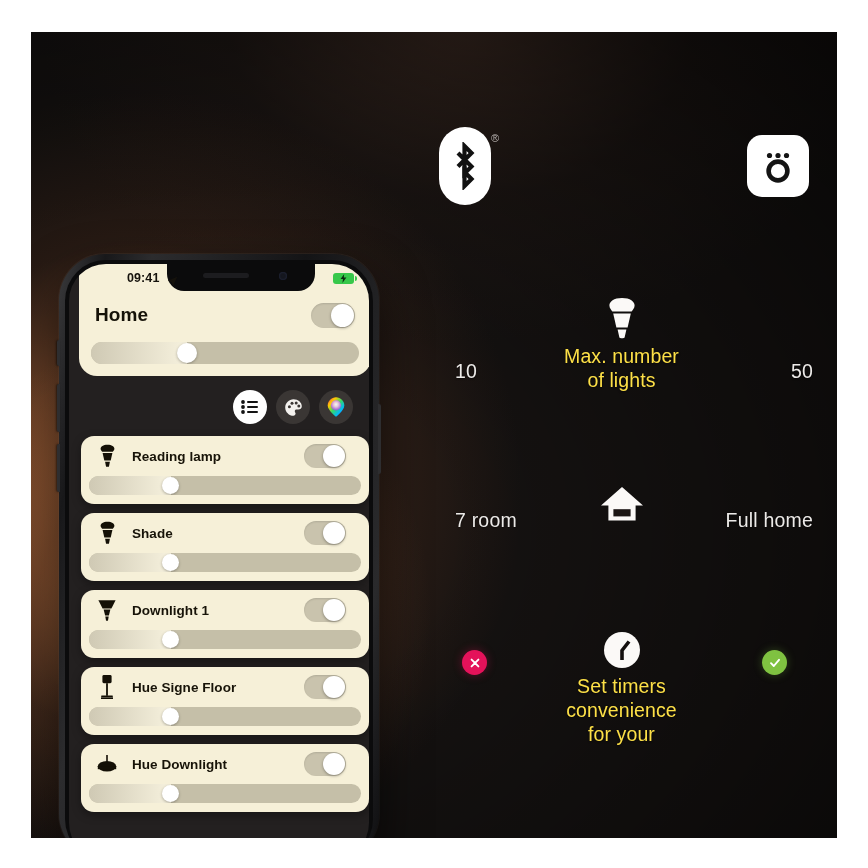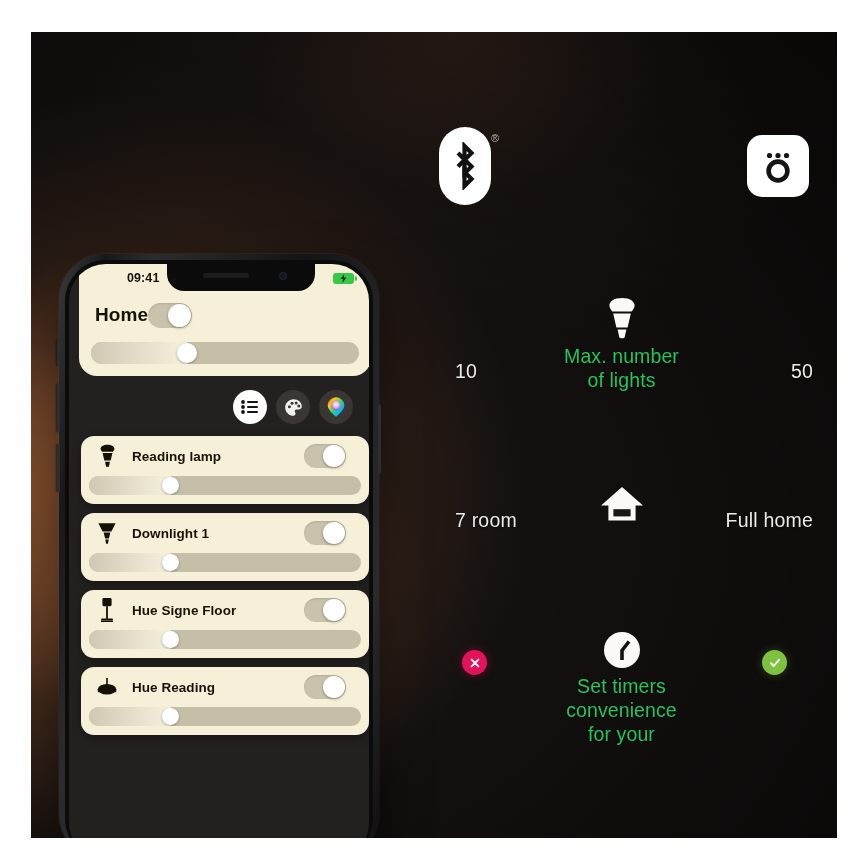--- a/index.html
+++ b/index.html
@@ -42,21 +42,21 @@
   .bt-reg{position:absolute;left:52px;top:6px;font-size:11px;color:#b9b4b0;line-height:1;}
   .cam-badge{
     position:absolute;right:28px;top:8px;width:62px;height:62px;border-radius:15px;background:#fff;
     display:flex;align-items:center;justify-content:center;
   }
 
   .row{position:absolute;left:0;width:431px;}
   .row .mid{position:absolute;left:50%;transform:translateX(-50%);width:260px;text-align:center;}
   .row .mid .ico{height:44px;display:flex;align-items:flex-end;justify-content:center;margin-bottom:4px;}
   .row .mid .cap{
-    color:#22c55e;font-size:19.5px;line-height:24px;letter-spacing:.1px;
+    color:#fde047;font-size:19.5px;line-height:24px;letter-spacing:.1px;
     text-shadow:0 1px 2px rgba(0,0,0,.5);
   }
   .row .side{
     position:absolute;top:0;color:#eceae8;font-size:19.5px;letter-spacing:.2px;
     text-shadow:0 1px 2px rgba(0,0,0,.5);white-space:nowrap;
   }
   .row .side.left{left:49px;}
   .row .side.right{right:24px;}
 
   #row-lights{top:264px;}
@@ -104,21 +104,21 @@
     background:#0b0b0c;border-radius:0 0 17px 17px;
   }
   #notch .speaker{position:absolute;left:36px;top:9px;width:46px;height:5px;border-radius:3px;background:#1c1c1f;}
   #notch .cam{position:absolute;right:28px;top:8px;width:8px;height:8px;border-radius:50%;background:#15171f;box-shadow:inset 0 0 2px #2b3550;}
   #clock{position:absolute;left:16px;top:7px;font-size:12.5px;font-weight:bold;color:#15120c;letter-spacing:.1px;}
   #loc-arrow{position:absolute;left:56px;top:9px;}
   #battery{position:absolute;right:14px;top:9px;display:flex;align-items:center;}
   #batt-body{width:21px;height:11px;border-radius:3px;background:#37c84a;display:flex;align-items:center;justify-content:center;}
   #batt-cap{width:2px;height:5px;background:#37c84a;border-radius:0 2px 2px 0;margin-left:1px;}
 
-  #home-row{display:flex;align-items:center;padding:4px 16px 0 16px;height:34px;}
+  #home-row{display:flex;align-items:center;justify-content:space-between;padding:4px 16px 0 16px;height:34px;}
   #home-title{font-size:19px;font-weight:bold;color:#151208;letter-spacing:.1px;}
   .toggle{
     width:44px;height:25px;border-radius:14px;background:#c9c3ad;position:relative;flex:none;
     box-shadow:inset 0 1px 2px rgba(0,0,0,.12);
   }
   .toggle .knob{
     position:absolute;right:1px;top:1px;width:23px;height:23px;border-radius:50%;background:#fff;
     box-shadow:0 1px 3px rgba(0,0,0,.35);
   }
   .bslider{
@@ -339,20 +339,39 @@
                 <div class="toggle">
                     <div class="knob"></div>
                   </div>
               </div>
               <div class="bslider">
                 <div class="fill" style="width:30%"></div>
                 <div class="knob" style="left:calc(30% - 8.5px)"></div>
               </div>
             </div>
 
+            <div class="lcard">
+              <div class="lrow">
+                <div class="licon">
+                  <svg width="17" height="24" viewBox="0 0 17 24" aria-hidden="true">
+                    <path d="M8.5 .8 C12.8 .8 15.4 2.6 15.4 4.7 C15.4 6.2 14.2 7 13.8 7.8 L3.2 7.8 C2.8 7 1.6 6.2 1.6 4.7 C1.6 2.6 4.2 .8 8.5 .8 Z" fill="#141006"></path>
+                    <path d="M3.6 9 L13.4 9 L11.7 16.6 L5.3 16.6 Z" fill="#141006"></path>
+                    <path d="M6.1 17.8 L10.9 17.8 L10 22.4 C10 23 7 23 7 22.4 Z" fill="#141006"></path>
+                  </svg>
+                </div>
+                <div class="lname">Shade</div>
+                <div class="toggle">
+                    <div class="knob"></div>
+                  </div>
+              </div>
+              <div class="bslider">
+                <div class="fill" style="width:30%"></div>
+                <div class="knob" style="left:calc(30% - 8.5px)"></div>
+              </div>
+            </div>
 
             <div class="lcard">
               <div class="lrow">
                 <div class="licon">
                   <svg width="20" height="24" viewBox="0 0 20 24" aria-hidden="true">
                     <path d="M1.4 2.2 L18.6 2.2 L14.4 10.4 L5.6 10.4 Z" fill="#141006"></path>
                     <path d="M6.6 11.6 L13.4 11.6 L11.9 17.4 L8.1 17.4 Z" fill="#141006"></path>
                     <path d="M8.3 18.6 L11.7 18.6 L11 22.4 C11 23 9 23 9 22.4 Z" fill="#141006"></path>
                   </svg>
                 </div>
@@ -390,21 +409,21 @@
 
             <div class="lcard">
               <div class="lrow">
                 <div class="licon">
                   <svg width="22" height="20" viewBox="0 0 22 20" aria-hidden="true">
                     <rect x="10.2" y="1" width="1.6" height="6.6" fill="#141006"></rect>
                     <ellipse cx="11" cy="12.2" rx="9.2" ry="5.2" fill="#141006"></ellipse>
                     <rect x="1.8" y="12.2" width="18.4" height="3" fill="#141006"></rect>
                   </svg>
                 </div>
-                <div class="lname">Hue Reading</div>
+                <div class="lname">Hue Downlight</div>
                 <div class="toggle">
                     <div class="knob"></div>
                   </div>
               </div>
               <div class="bslider">
                 <div class="fill" style="width:30%"></div>
                 <div class="knob" style="left:calc(30% - 8.5px)"></div>
               </div>
             </div>
 

